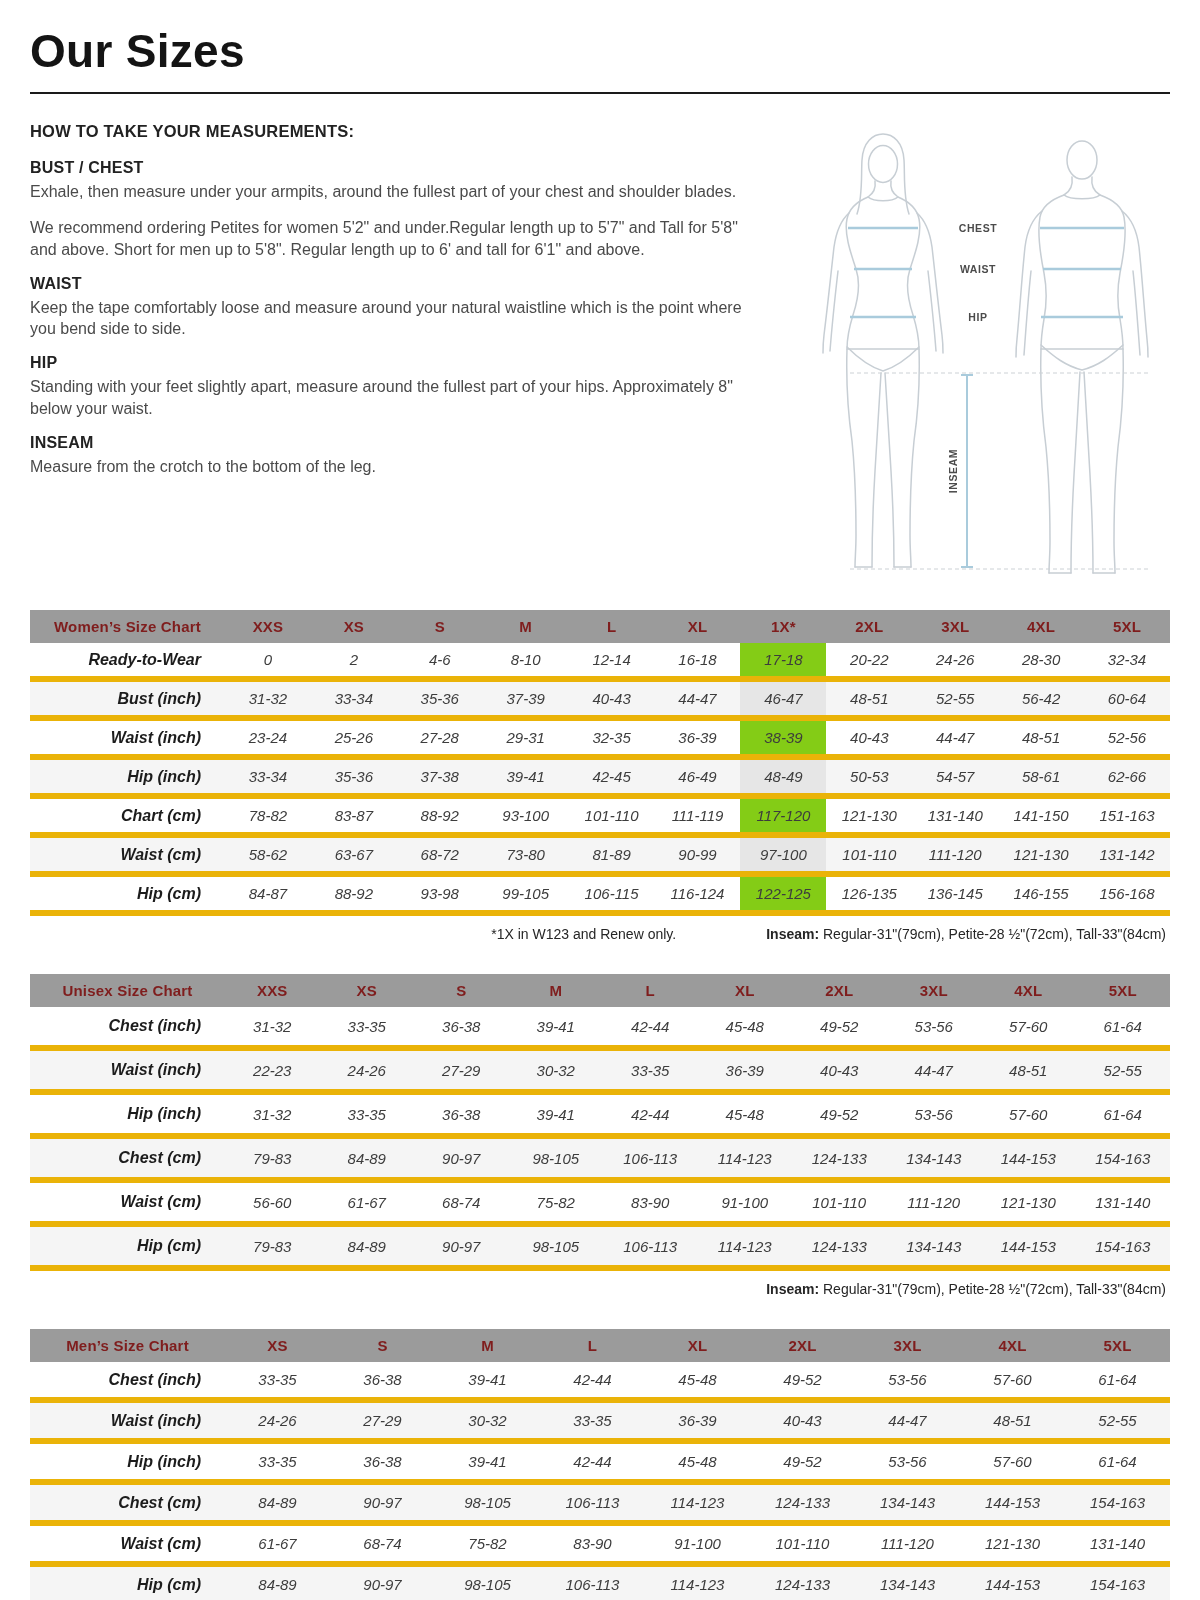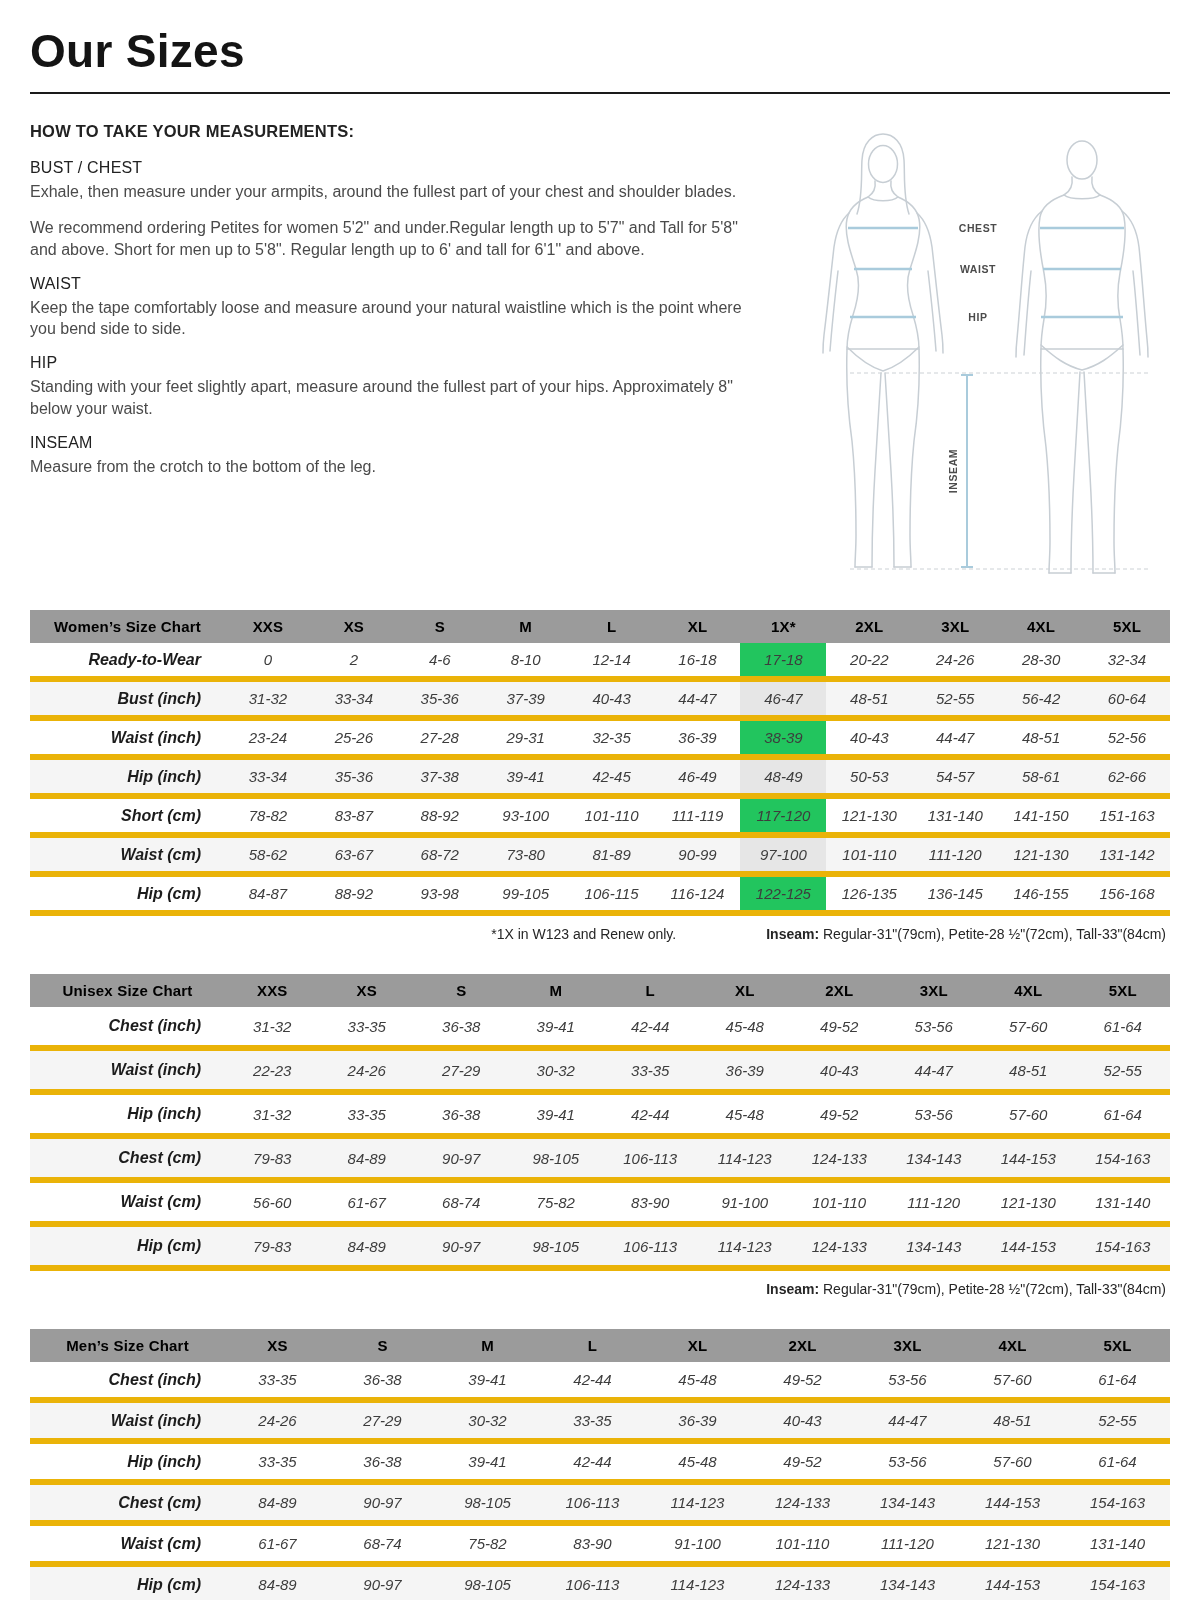--- a/index.html
+++ b/index.html
@@ -12,42 +12,42 @@
   }
   .page { padding:24px 30px 24px; }
 
   h1.page-title { font-size:46px; font-weight:bold; color:#141414; letter-spacing:0.3px; }
   .title-rule { border:none; border-top:2px solid #1a1a1a; margin-top:14px; }
 
   .content-top { display:flex; gap:20px; margin-top:28px; }
   .instructions { width:745px; }
   .instructions h2 { font-size:16.5px; font-weight:bold; color:#222; margin-bottom:18px; letter-spacing:0.2px; }
   .section { margin-bottom:15px; }
-  .section h3 { font-size:16px; font-weight:normal; color:#222; margin-bottom:4px; letter-spacing:0.2px; }
+  .section h3 { font-size:16px; font-weight:bold; color:#222; margin-bottom:4px; letter-spacing:0.2px; }
   .section p { font-size:16px; line-height:1.33; color:#4a4a4a; max-width:720px; }
 
   .diagram { flex:1; display:flex; justify-content:center; align-items:flex-start; }
   .diagram text { font-family:"Liberation Sans", sans-serif; font-weight:bold; font-size:10.5px; fill:#4b4b4b; letter-spacing:0.6px; }
 
   .table-block { margin-top:18px; }
   .table-block + .table-block { margin-top:32px; }
 
   table.size-table { width:100%; border-collapse:collapse; table-layout:fixed; }
   .size-table thead th {
-    background:#9b9b9b; color:#000000; font-weight:bold;
+    background:#9b9b9b; color:#7f1d1d; font-weight:bold;
     font-size:15px; padding:8px 2px; text-align:center; letter-spacing:0.2px;
   }
   .size-table thead th:first-child { width:195px; }
   .size-table tbody tr { border-bottom:6px solid #eab308; background:#ffffff;font-style:italic; }
   .size-table tbody tr:nth-child(even) { background:#f5f5f5; }
   .size-table tbody th.row-label {
     text-align:right; padding-right:24px; font-size:16px; font-weight:bold; color:#1c1c1c;
   }
   .size-table td { text-align:center; font-size:15px; color:#3d3d3d; }
-  .size-table td.hl { background:#22c55e; }
+  .size-table td.hl { background:#84cc16; }
   .size-table tbody tr:nth-child(even) td.hl { background:#e6e6e6; }
 
   .womens tbody th, .womens tbody td { padding:7.5px 2px; }
   .unisex tbody th, .unisex tbody td { padding:10px 2px; }
   .mens   tbody th, .mens   tbody td { padding:8.5px 2px; }
 
   .footnote-row {
     display:flex; justify-content:flex-end; gap:90px;
     margin-top:10px; padding-right:4px;
     font-size:14px; color:#262626;
@@ -216,21 +216,21 @@
               <td>39-41</td>
               <td>42-45</td>
               <td>46-49</td>
               <td class="hl">48-49</td>
               <td>50-53</td>
               <td>54-57</td>
               <td>58-61</td>
               <td>62-66</td>
             </tr>
             <tr>
-              <th class="row-label">Short (cm)</th>
+              <th class="row-label">Chart (cm)</th>
               <td>78-82</td>
               <td>83-87</td>
               <td>88-92</td>
               <td>93-100</td>
               <td>101-110</td>
               <td>111-119</td>
               <td class="hl">117-120</td>
               <td>121-130</td>
               <td>131-140</td>
               <td>141-150</td>

